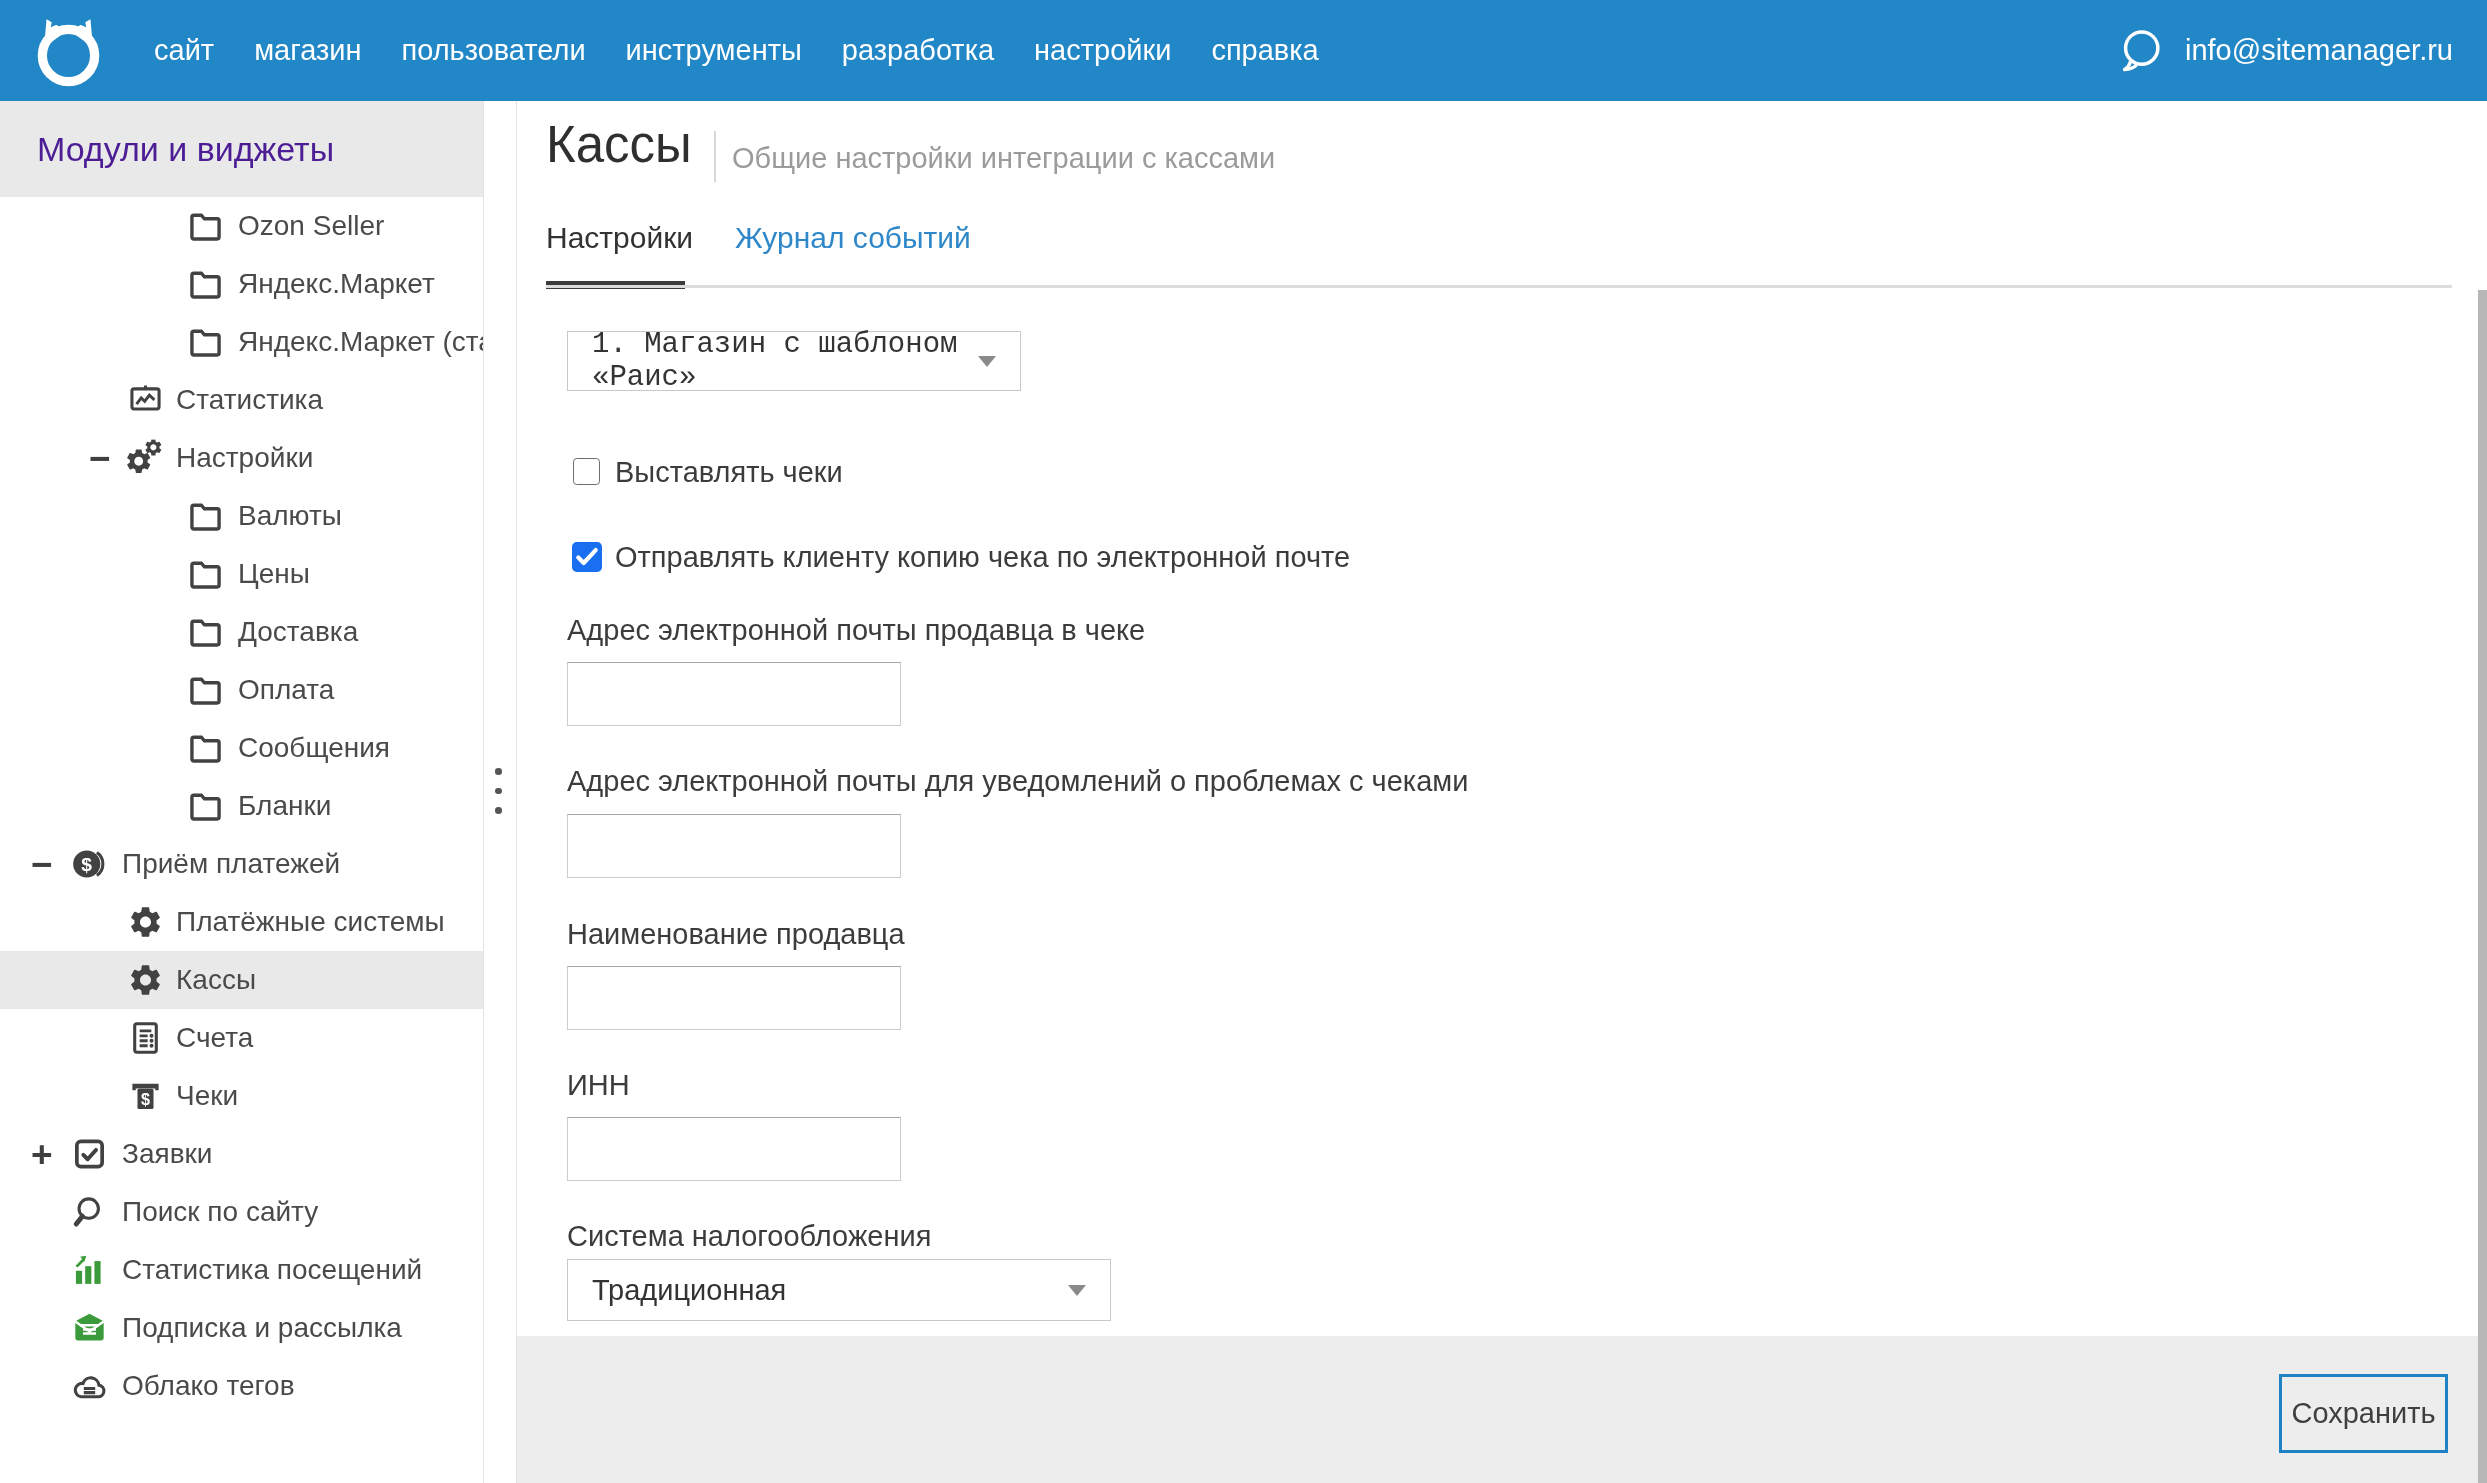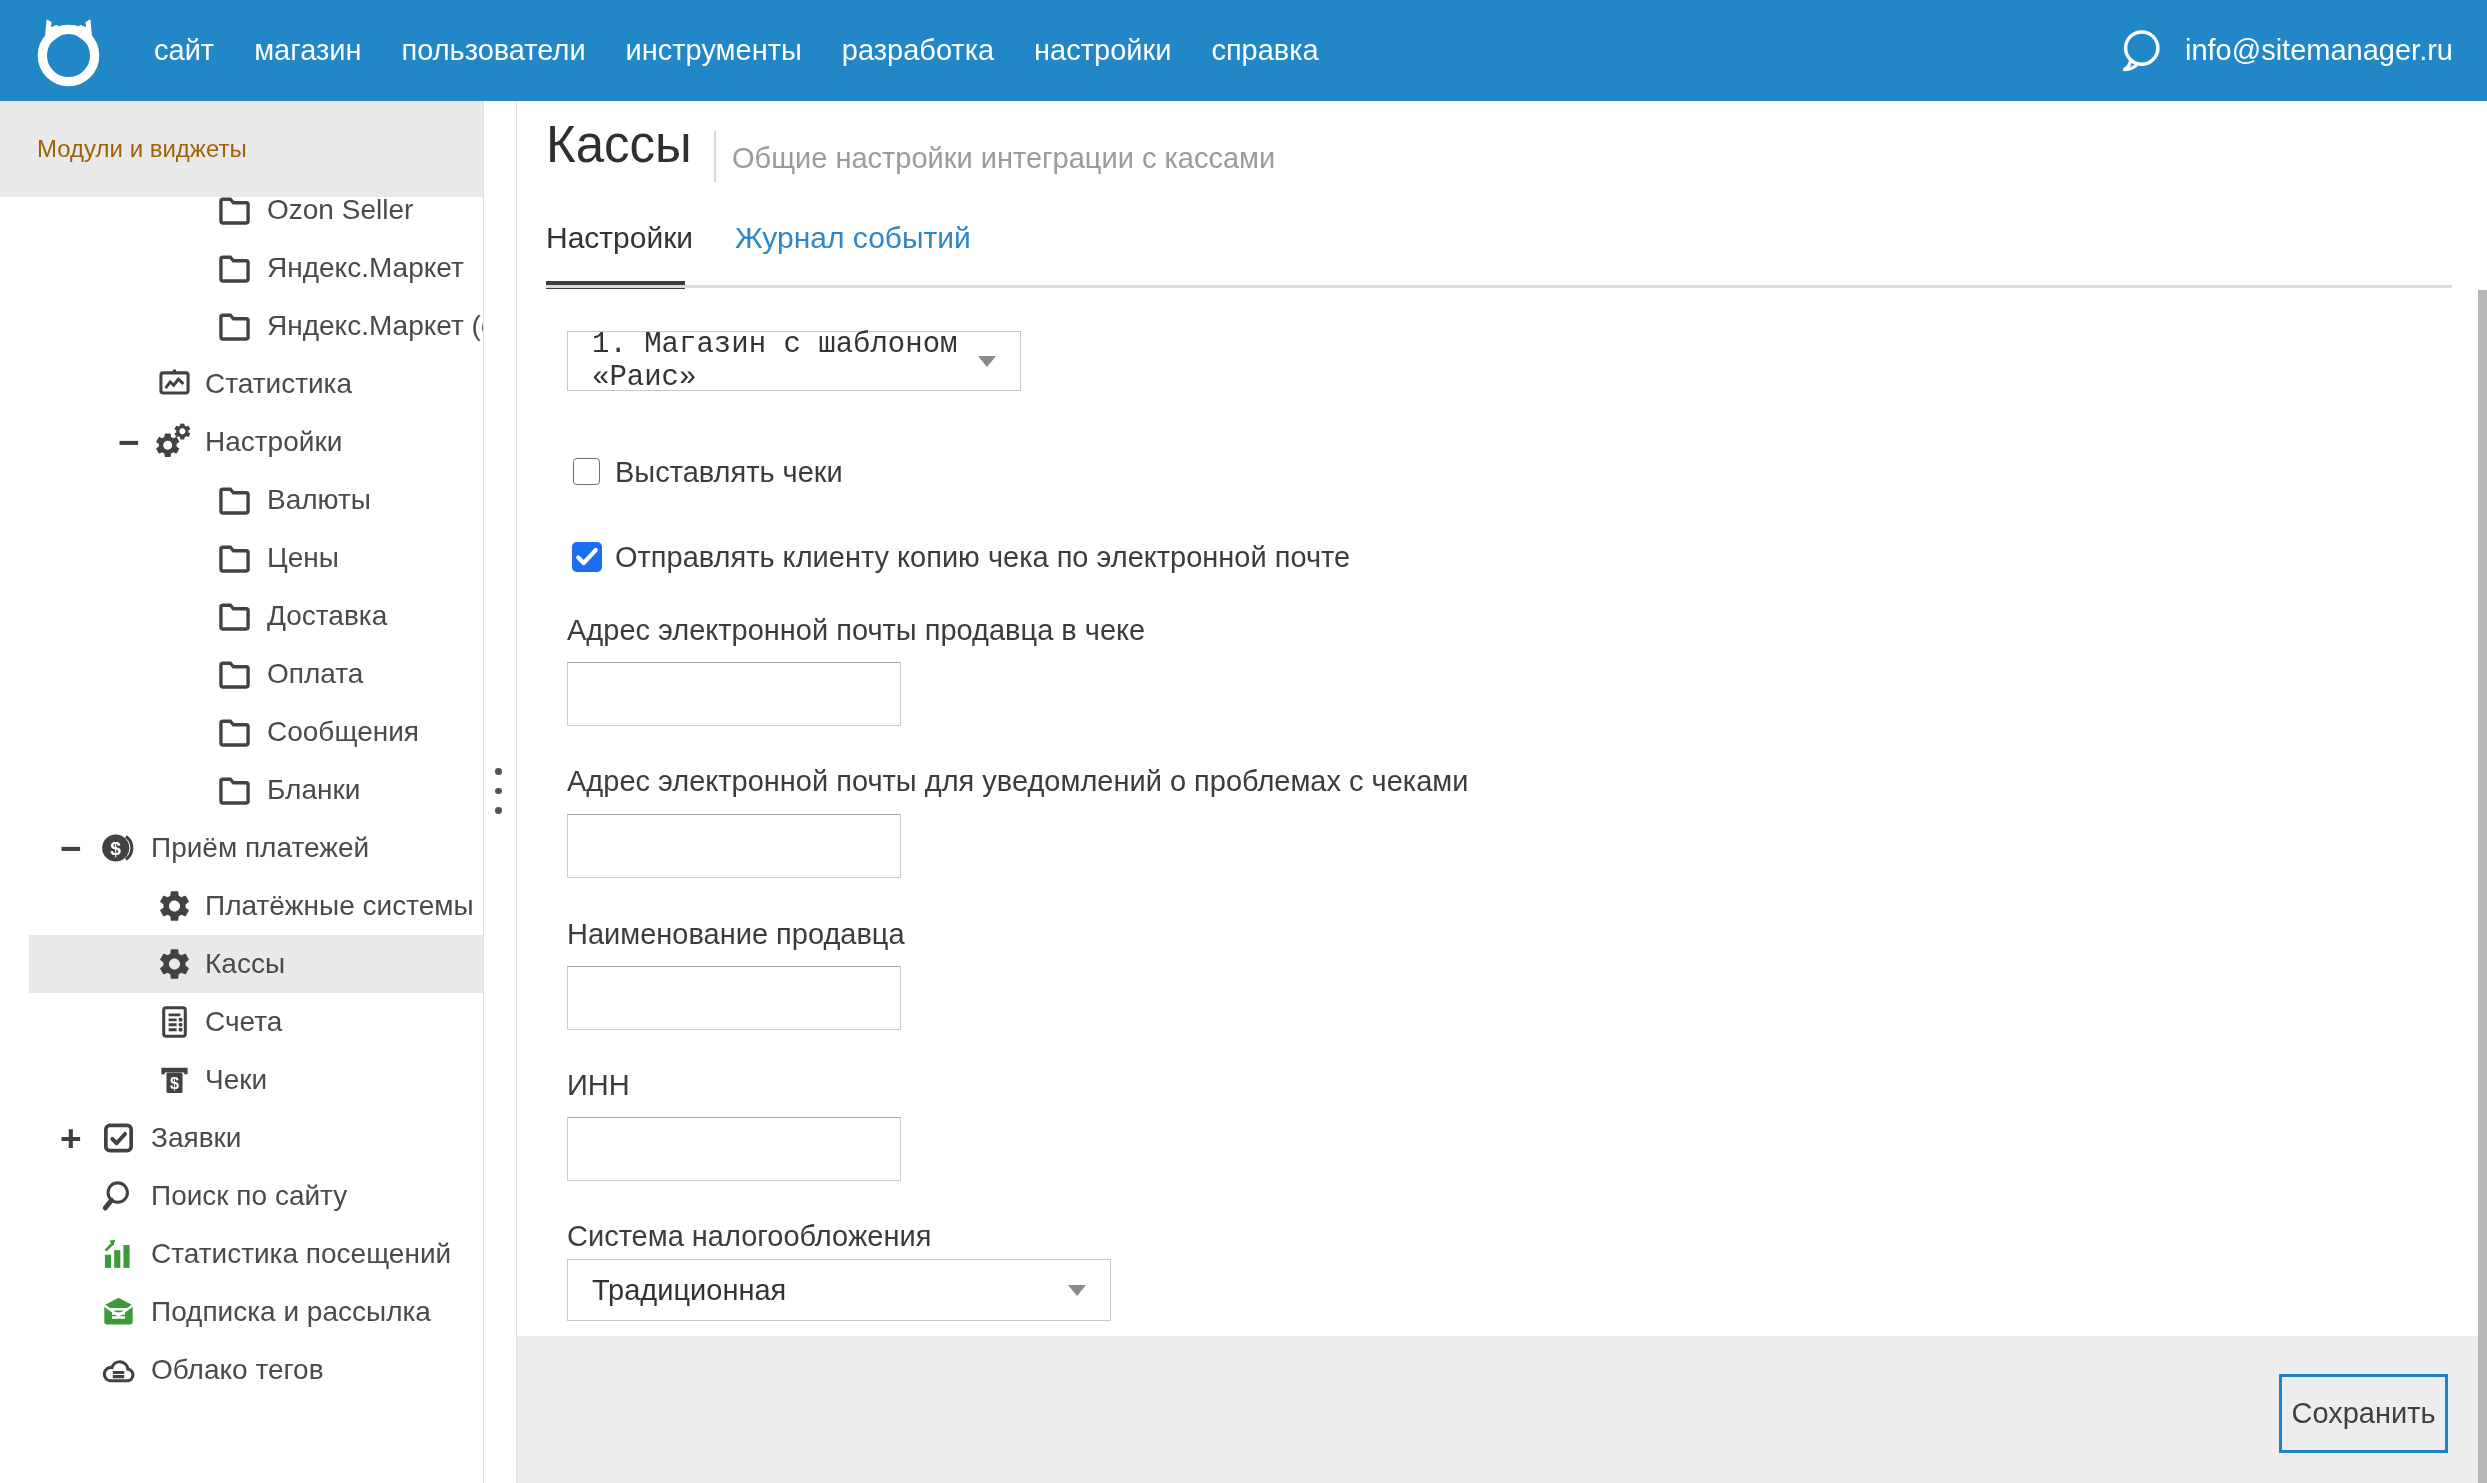--- a/index.html
+++ b/index.html
@@ -14,22 +14,22 @@
   .logo{position:absolute;left:28px;top:10.3px;width:81px;height:81px;}
   .navmenu{position:absolute;left:154px;top:0;height:101px;display:flex;align-items:center;gap:40px;}
   .navitem{font-size:29px;color:#fff;white-space:nowrap;cursor:pointer;}
   .nav-right{position:absolute;right:34px;top:0;height:101px;display:flex;align-items:center;gap:20px;}
   .chat-ic{width:49px;height:49px;}
   .nav-email{font-size:29px;color:#fff;white-space:nowrap;}
 
   
   .sidebar{position:absolute;left:0;top:101px;width:484px;height:1382px;background:#fff;border-right:0.9px solid #e2e2e2;box-sizing:border-box;overflow:hidden;}
   .sb-header{position:absolute;left:0;top:0;width:100%;height:96px;background:#e9e9e9;}
-  .sb-title{position:absolute;left:37px;top:50%;transform:translateY(-50%);font-size:24px;color:#a16207;white-space:nowrap;}
-  .sb-rows{position:absolute;left:0;top:80px;width:100%;padding-left:29px;}
+  .sb-title{position:absolute;left:37px;top:50%;transform:translateY(-50%);font-size:34px;color:#4c1d95;white-space:nowrap;}
+  .sb-rows{position:absolute;left:0;top:96px;width:100%;}
   .row{position:relative;height:58px;}
   .row.selected{background:#e9e9e9;}
   .ticon{position:absolute;top:50%;transform:translateY(-50%);width:37px;height:37px;color:#424242;}
   .ticon.green{color:#3b9b3b;}
   .lv1 .ticon{left:71px;} .lv2 .ticon{left:127px;} .lv3 .ticon{left:187px;}
   .tlabel{position:absolute;top:50%;transform:translateY(-50%);font-size:28px;color:#4a4a4a;white-space:nowrap;}
   .lv1 .tlabel{left:122px;} .lv2 .tlabel{left:176px;} .lv3 .tlabel{left:238px;}
   .exp{position:absolute;top:50%;transform:translateY(-50%);font-size:37px;font-weight:bold;color:#3f3f3f;line-height:1;cursor:pointer;}
   .lv1 .exp{left:31px;} .lv2 .exp{left:89px;}
 

